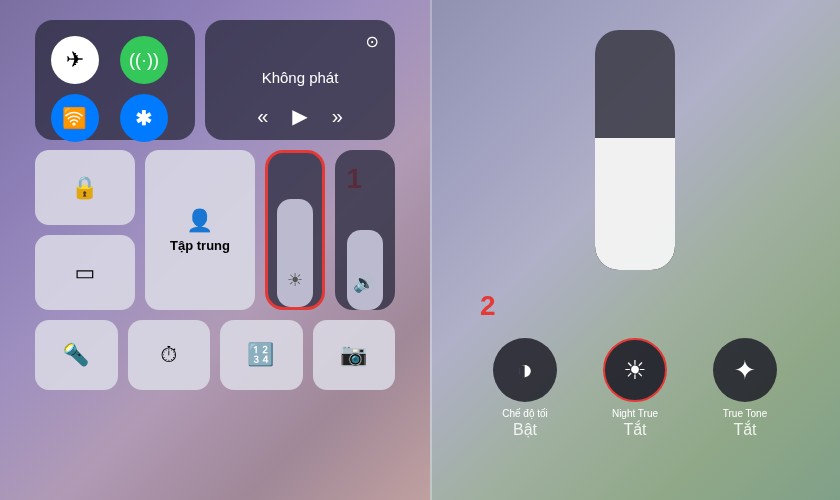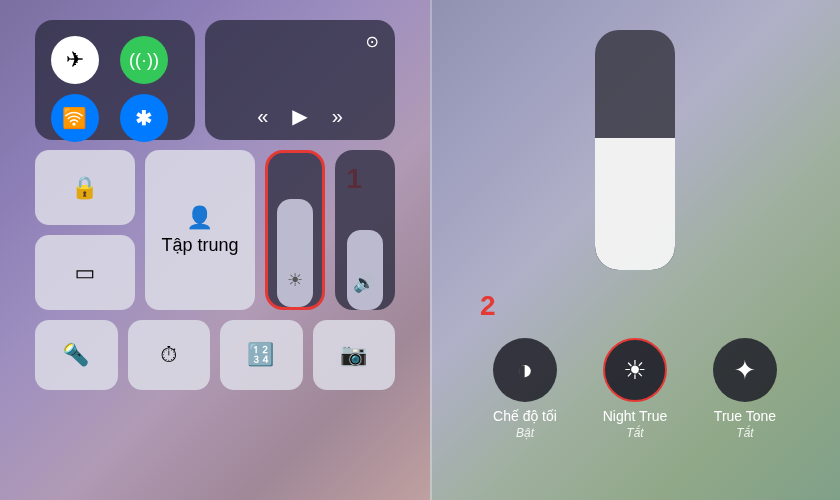--- a/index.html
+++ b/index.html
@@ -135,23 +135,23 @@
       border-radius: 14px;
       display: flex;
       flex-direction: column;
       align-items: center;
       justify-content: center;
       gap: 4px;
       font-size: 20px;
     }
 
     .focus-label {
-      font-size: 18px;
+      font-size: 13px;
       color: #000;
-      font-weight: 400;
+      font-weight: 700;
     }
 
     .sliders-area {
       display: flex;
       gap: 10px;
       flex: 1;
     }
 
     .slider-container {
       width: 60px;
@@ -303,32 +303,31 @@
     .icon-circle-dark {
       background: rgba(30,30,40,0.85);
     }
 
     .icon-circle-highlighted {
       background: rgba(30,30,40,0.9);
       border: 2.5px solid #e53935;
     }
 
     .icon-label-main {
-      font-size: 14px;
+      font-size: 10px;
       color: #fff;
       font-weight: 500;
       text-align: left;
     }
 
     .icon-label-sub {
-      font-size: 12px;
+      font-size: 16px;
       color: rgba(255,255,255,0.85);
       text-align: right;
       margin-top: -4px;
-      font-style: italic;
     }
   </style>
 </head>
 <body>
 
 <div class="left-panel">
   <div class="control-center">
 
     <div class="top-row">
       <div class="connectivity-box">
@@ -343,20 +342,21 @@
         </div>
         <div class="conn-btn btn-bluetooth">
           <span style="font-size:20px; color:#fff; font-weight:700;">✱</span>
         </div>
       </div>
 
       <div class="media-box">
         <div class="media-top">
           <span class="airplay-icon">⊙</span>
         </div>
+        <div class="media-title">Không phát</div>
         <div class="media-controls">
           <span class="media-btn">«</span>
           <span class="media-btn">▶</span>
           <span class="media-btn">»</span>
         </div>
       </div>
     </div>
 
     <div class="middle-row">
       <div class="small-buttons">

